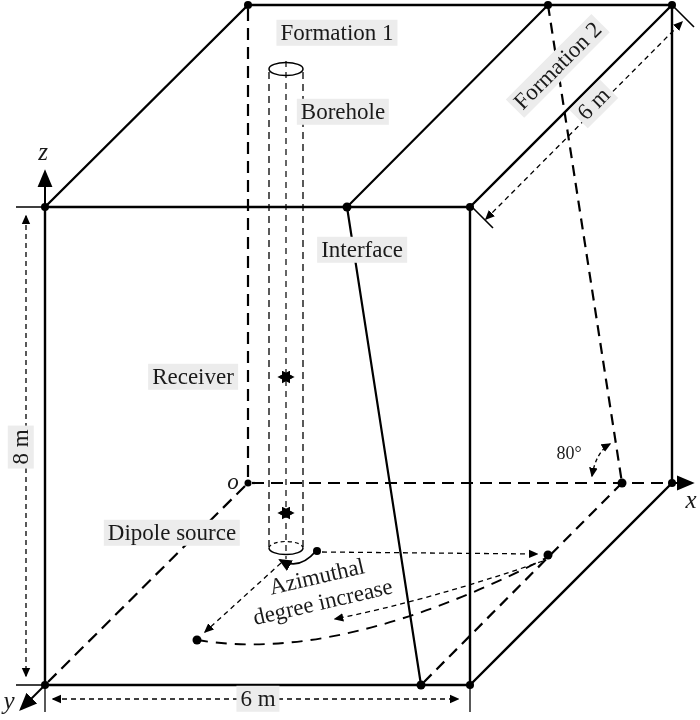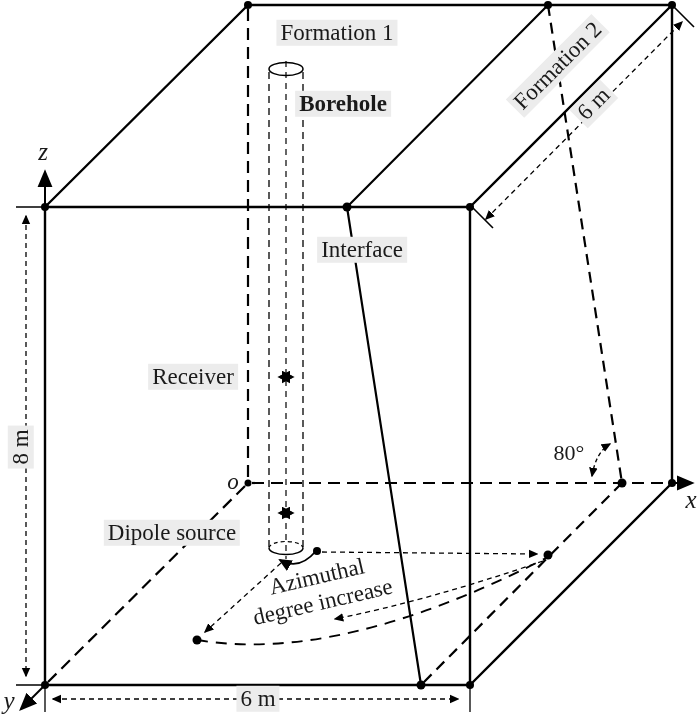--- a/index.html
+++ b/index.html
@@ -21,21 +21,21 @@
     padding:0 4px;
     white-space:nowrap;
     color:#1a1a1a;
   }
   .lbl.nobg{background:transparent;padding:0;}
   .lbl.rot45{transform:translate(-50%,-50%) rotate(-45deg);}
   .lbl.rot90{transform:translate(-50%,-50%) rotate(-90deg);}
   .lbl.rot13{transform:translate(-50%,-50%) rotate(-13deg);text-align:center;}
   .lbl.axis{font-style:italic;font-size:25px;background:transparent;padding:0;}
   .lbl.dim{font-size:23px;}
-  .lbl.small{font-size:22px;}
+  .lbl.small{font-size:18px;}
 </style>
 </head>
 <body>
 
 <div class="fig">
 
   <svg width="700" height="720" viewBox="0 0 700 720">
     <defs>
       <marker id="ah" viewBox="0 0 10 10" refX="8.5" refY="5" markerWidth="7.5" markerHeight="7.5" orient="auto-start-reverse">
         <path d="M0,0.6 L10,5 L0,9.4 Z" fill="#000"></path>
@@ -122,21 +122,21 @@
       <circle cx="317" cy="551" r="4"></circle>
       <circle cx="548" cy="555" r="4.5"></circle>
       <circle cx="197" cy="640" r="4.5"></circle>
     </g>
   </svg>
 
   <div class="lbl" style="left:337px;top:33px;">Formation 1</div>
 
   <div class="lbl rot45" style="left:558px;top:66px;">Formation 2</div>
 
-  <div class="lbl" style="left:343px;top:104px;font-weight:bold;">Borehole</div>
+  <div class="lbl" style="left:343px;top:112px;">Borehole</div>
 
   <div class="lbl" style="left:193px;top:377px;">Receiver</div>
 
   <div class="lbl" style="left:362px;top:250px;">Interface</div>
 
   <div class="lbl" style="left:172px;top:533px;">Dipole source</div>
 
   <div class="lbl rot13 nobg" style="left:320px;top:590px;">
     <div>Azimuthal</div>
     <div>degree increase</div>

